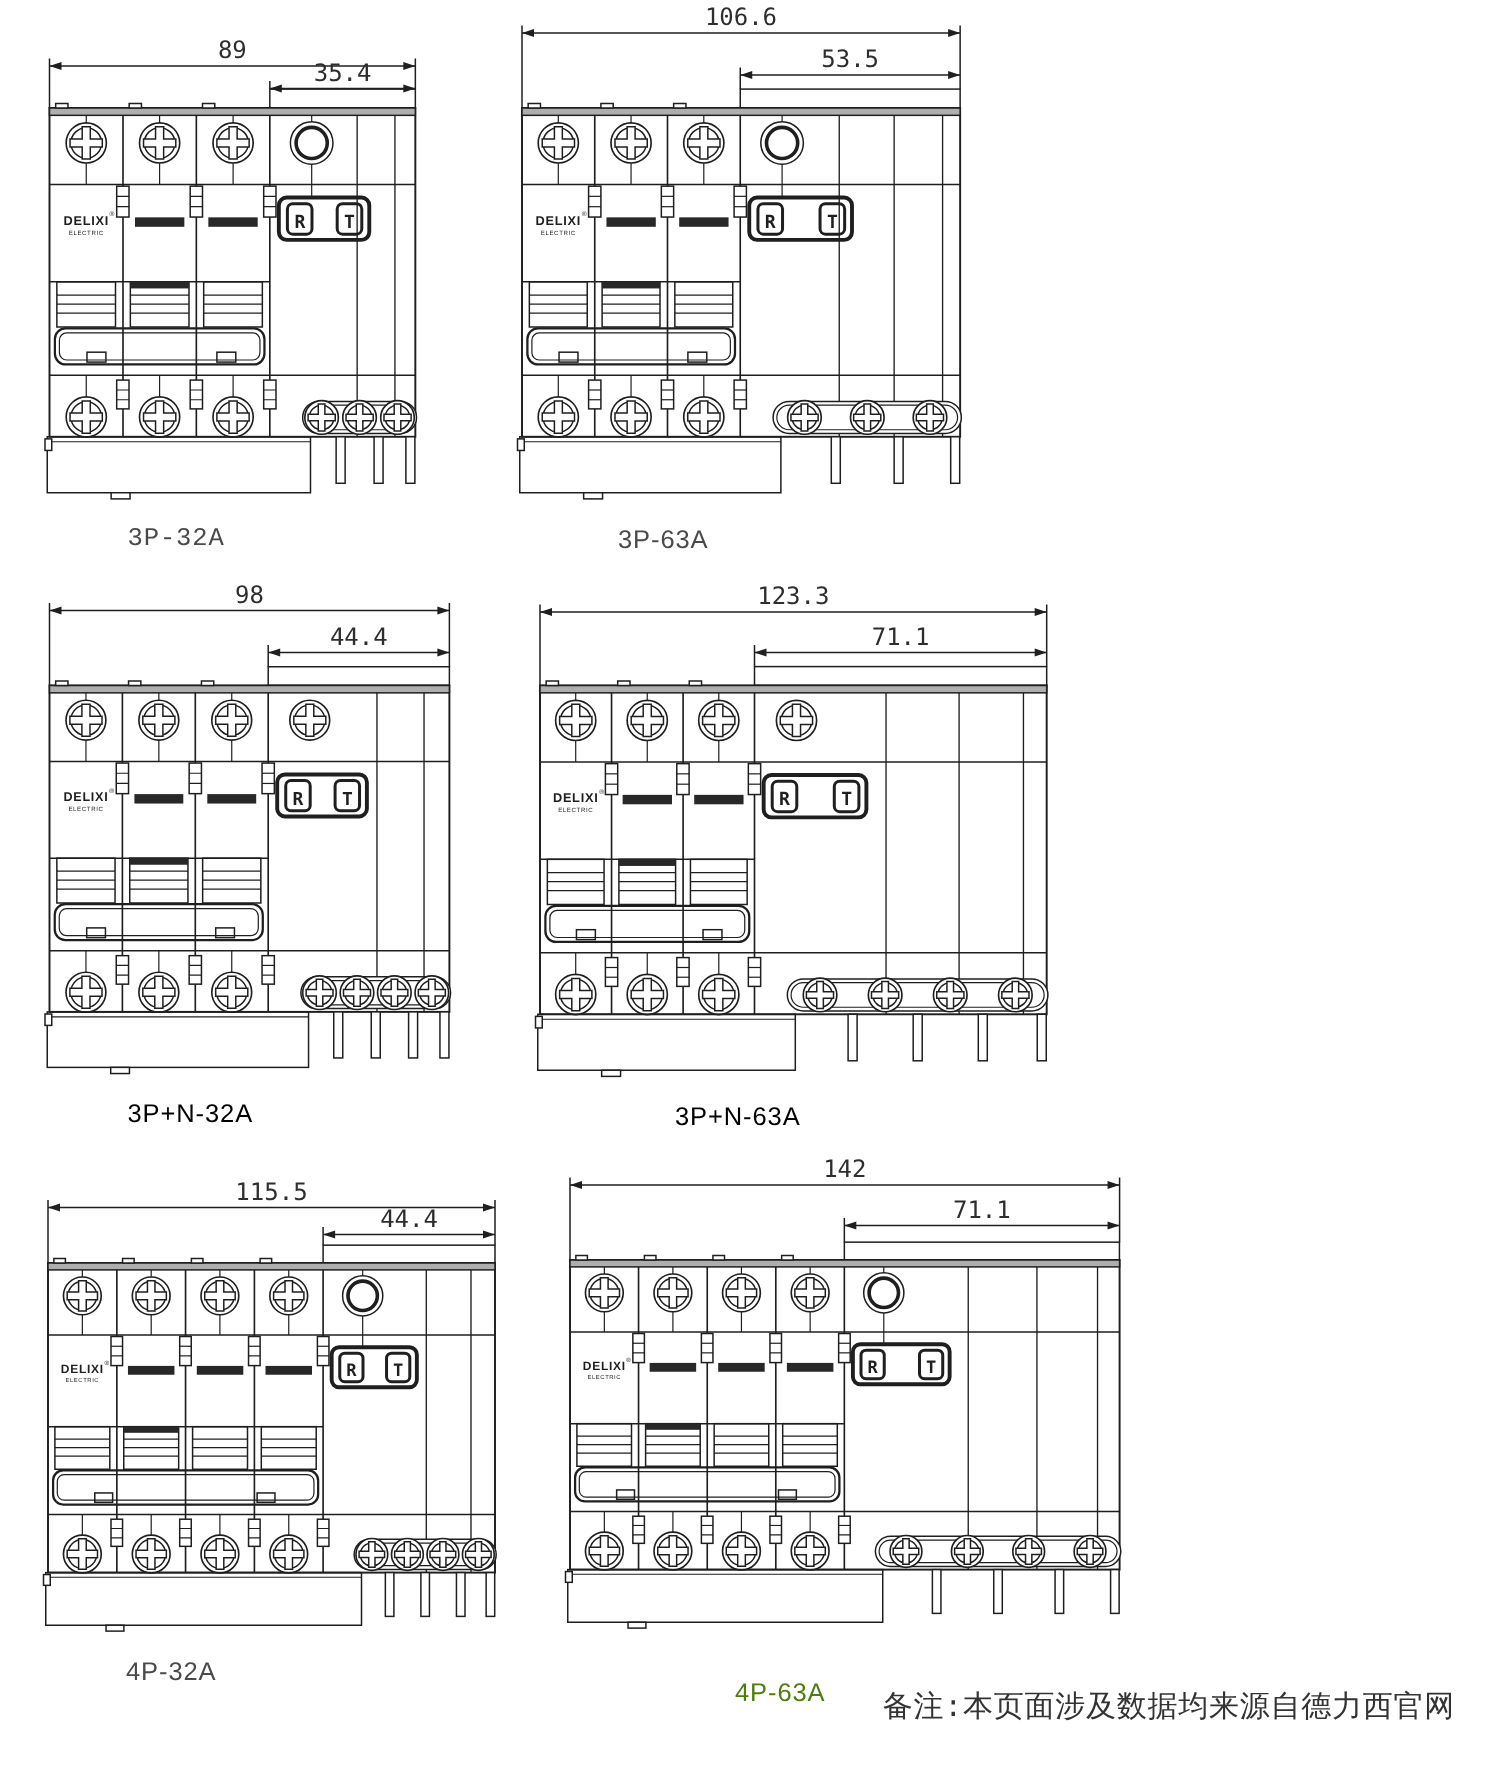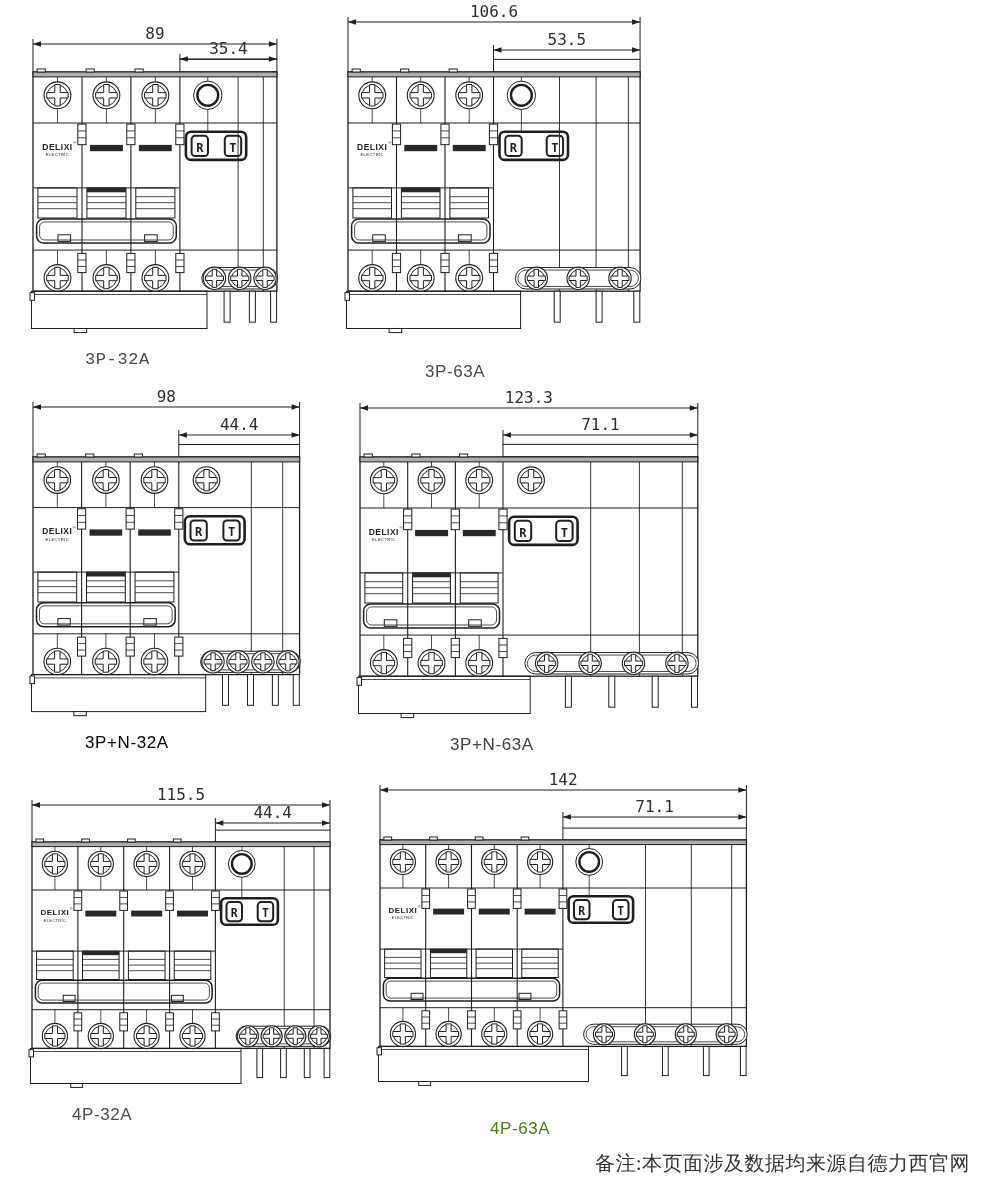--- a/index.html
+++ b/index.html
@@ -8,23 +8,23 @@
     background:#ffffff;font-family:"Liberation Sans",sans-serif;
   }
   .fig{position:absolute;margin:0;padding:0;}
   .drawing{position:absolute;left:0;top:0;}
   .fig-label{
     position:absolute;white-space:nowrap;
     font-size:17px;letter-spacing:.6px;color:#4a4a4a;
     font-family:"Liberation Sans",sans-serif;
   }
   .note{
-    position:absolute;right:20px;top:1150px;
+    position:absolute;right:20px;top:1124px;
     font-size:20px;color:#333333;letter-spacing:.5px;
-    font-family:Liberation Serif, serif;
+    font-family:Liberation Mono, monospace;
   }
   svg text{user-select:none;}
 </style>
 </head>
 <body style="background: rgb(255, 255, 255);">
 
 <figure class="fig" style="left: 23px; top: -4px;">
   <div class="drawing"><svg width="263.9" height="346.4" viewBox="0 0 263.9 346.4" xmlns="http://www.w3.org/2000/svg">
         <line x1="10" y1="43" x2="10" y2="76" stroke="#1f1f1f" stroke-width="1"></line>
         <line x1="253.9" y1="43" x2="253.9" y2="63.4" stroke="#1f1f1f" stroke-width="1"></line>
@@ -256,21 +256,21 @@
         <circle cx="282" cy="282.3" r="8.2" fill="#fff" stroke="#1f1f1f" stroke-width="1"></circle>
         <polygon points="272.9,280.1 279.8,280.1 279.8,273.3 284.2,273.3 284.2,280.1 291,280.1 291,284.5 284.2,284.5 284.2,291.4 279.8,291.4 279.8,284.5 272.9,284.5" fill="#fff" stroke="#1f1f1f" stroke-width="1"></polygon>
         <rect x="216.2" y="295.2" width="6" height="31" fill="#fff" stroke="#1f1f1f" stroke-width="1"></rect>
         <rect x="258.1" y="295.2" width="6" height="31" fill="#fff" stroke="#1f1f1f" stroke-width="1"></rect>
         <rect x="295.8" y="295.2" width="6" height="31" fill="#fff" stroke="#1f1f1f" stroke-width="1"></rect>
         <rect x="8.5" y="295.2" width="174.1" height="37.3" fill="none" stroke="#1f1f1f" stroke-width="1"></rect>
         <line x1="8.5" y1="298.5" x2="182.6" y2="298.5" stroke="#1f1f1f" stroke-width="0.8"></line>
         <rect x="7" y="296.6" width="4.5" height="7.7" fill="#fff" stroke="#1f1f1f" stroke-width="1"></rect>
         <rect x="51.1" y="332.5" width="12.6" height="4.1" fill="#fff" stroke="#1f1f1f" stroke-width="1"></rect>
       </svg></div>
-  <span class="fig-label" style="left: 87px; top: 354.108px; color: rgb(74, 74, 74); margin-top: 12px;">3P-63A</span>
+  <span class="fig-label" style="left: 74px; top: 354.108px; color: rgb(74, 74, 74);">3P-63A</span>
 </figure>
 <figure class="fig" style="left: 23px; top: 381px;">
   <div class="drawing"><svg width="286.6" height="344.5" viewBox="0 0 286.6 344.5" xmlns="http://www.w3.org/2000/svg">
         <line x1="10" y1="21" x2="10" y2="76" stroke="#1f1f1f" stroke-width="1"></line>
         <line x1="276.6" y1="21" x2="276.6" y2="63.5" stroke="#1f1f1f" stroke-width="1"></line>
         <line x1="10" y1="26" x2="276.6" y2="26" stroke="#1f1f1f" stroke-width="1"></line>
         <polygon points="10,26 18,23.3 18,28.7" fill="#1f1f1f"></polygon>
         <polygon points="276.6,26 268.6,23.3 268.6,28.7" fill="#1f1f1f"></polygon>
         <text x="143.3" y="21" text-anchor="middle" font-family="DejaVu Sans Mono, monospace" font-size="16" font-weight="normal" fill="#2e2e2e">98</text>
         <line x1="155.8" y1="49" x2="155.8" y2="63.5" stroke="#1f1f1f" stroke-width="1"></line>
@@ -505,21 +505,21 @@
         <polygon points="317.9,280.1 324.8,280.1 324.8,273.3 329.1,273.3 329.1,280.1 336,280.1 336,284.5 329.1,284.5 329.1,291.4 324.8,291.4 324.8,284.5 317.9,284.5" fill="#fff" stroke="#1f1f1f" stroke-width="1"></polygon>
         <rect x="215.4" y="295.2" width="6" height="31" fill="#fff" stroke="#1f1f1f" stroke-width="1"></rect>
         <rect x="258.8" y="295.2" width="6" height="31" fill="#fff" stroke="#1f1f1f" stroke-width="1"></rect>
         <rect x="302.2" y="295.2" width="6" height="31" fill="#fff" stroke="#1f1f1f" stroke-width="1"></rect>
         <rect x="341.5" y="295.2" width="6" height="31" fill="#fff" stroke="#1f1f1f" stroke-width="1"></rect>
         <rect x="8.5" y="295.2" width="171.7" height="37.3" fill="none" stroke="#1f1f1f" stroke-width="1"></rect>
         <line x1="8.5" y1="298.5" x2="180.2" y2="298.5" stroke="#1f1f1f" stroke-width="0.8"></line>
         <rect x="7" y="296.6" width="4.5" height="7.7" fill="#fff" stroke="#1f1f1f" stroke-width="1"></rect>
         <rect x="51.1" y="332.5" width="12.6" height="4.1" fill="#fff" stroke="#1f1f1f" stroke-width="1"></rect>
       </svg></div>
-  <span class="fig-label" style="left: 100px; top: 354.108px; color: #404040;">3P+N-63A</span>
+  <span class="fig-label" style="left: 100px; top: 354.108px; color: #000000;">3P+N-63A</span>
 </figure>
 <figure class="fig" style="left: 22px; top: 766px;">
   <div class="drawing"><svg width="318" height="331" viewBox="0 0 318 331" xmlns="http://www.w3.org/2000/svg">
         <line x1="10" y1="34" x2="10" y2="76" stroke="#1f1f1f" stroke-width="1"></line>
         <line x1="308" y1="34" x2="308" y2="64.1" stroke="#1f1f1f" stroke-width="1"></line>
         <line x1="10" y1="39" x2="308" y2="39" stroke="#1f1f1f" stroke-width="1"></line>
         <polygon points="10,39 18,36.3 18,41.7" fill="#1f1f1f"></polygon>
         <polygon points="308,39 300,36.3 300,41.7" fill="#1f1f1f"></polygon>
         <text x="159" y="34" text-anchor="middle" font-family="DejaVu Sans Mono, monospace" font-size="16" font-weight="normal" fill="#2e2e2e">115.5</text>
         <line x1="193.4" y1="52" x2="193.4" y2="64.1" stroke="#1f1f1f" stroke-width="1"></line>
@@ -650,21 +650,21 @@
         <polygon points="288.4,268.2 294.9,268.2 294.9,261.8 299,261.8 299,268.2 305.4,268.2 305.4,272.3 299,272.3 299,278.8 294.9,278.8 294.9,272.3 288.4,272.3" fill="#fff" stroke="#1f1f1f" stroke-width="1"></polygon>
         <rect x="234.9" y="282.4" width="5.7" height="29.2" fill="#fff" stroke="#1f1f1f" stroke-width="1"></rect>
         <rect x="258.6" y="282.4" width="5.7" height="29.2" fill="#fff" stroke="#1f1f1f" stroke-width="1"></rect>
         <rect x="282.3" y="282.4" width="5.7" height="29.2" fill="#fff" stroke="#1f1f1f" stroke-width="1"></rect>
         <rect x="302.1" y="282.4" width="5.7" height="29.2" fill="#fff" stroke="#1f1f1f" stroke-width="1"></rect>
         <rect x="8.5" y="282.4" width="210.5" height="35.1" fill="none" stroke="#1f1f1f" stroke-width="1"></rect>
         <line x1="8.5" y1="285.5" x2="219" y2="285.5" stroke="#1f1f1f" stroke-width="0.8"></line>
         <rect x="7" y="283.7" width="4.5" height="7.2" fill="#fff" stroke="#1f1f1f" stroke-width="1"></rect>
         <rect x="48.7" y="317.5" width="11.9" height="3.9" fill="#fff" stroke="#1f1f1f" stroke-width="1"></rect>
       </svg></div>
-  <span class="fig-label" style="left: 50px; top: 339.036px; color: rgb(74, 74, 74);">4P-32A</span>
+  <span class="fig-label" style="left: 62px; top: 339.036px; color: rgb(74, 74, 74);">4P-32A</span>
 </figure>
 <figure class="fig" style="left: 370px; top: 764px;">
   <div class="drawing"><svg width="386.4" height="331" viewBox="0 0 386.4 331" xmlns="http://www.w3.org/2000/svg">
         <line x1="10" y1="21" x2="10" y2="76" stroke="#1f1f1f" stroke-width="1"></line>
         <line x1="376.4" y1="21" x2="376.4" y2="64.1" stroke="#1f1f1f" stroke-width="1"></line>
         <line x1="10" y1="26" x2="376.4" y2="26" stroke="#1f1f1f" stroke-width="1"></line>
         <polygon points="10,26 18,23.3 18,28.7" fill="#1f1f1f"></polygon>
         <polygon points="376.4,26 368.4,23.3 368.4,28.7" fill="#1f1f1f"></polygon>
         <text x="193.2" y="21" text-anchor="middle" font-family="DejaVu Sans Mono, monospace" font-size="16" font-weight="normal" fill="#2e2e2e">142</text>
         <line x1="192.9" y1="48" x2="192.9" y2="64.1" stroke="#1f1f1f" stroke-width="1"></line>

